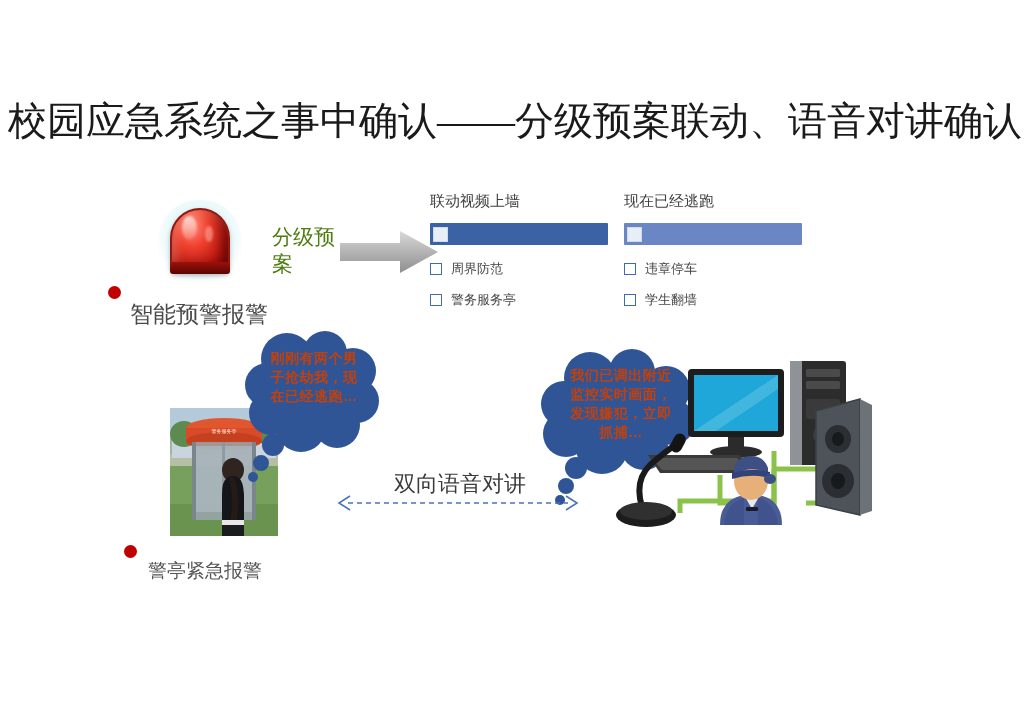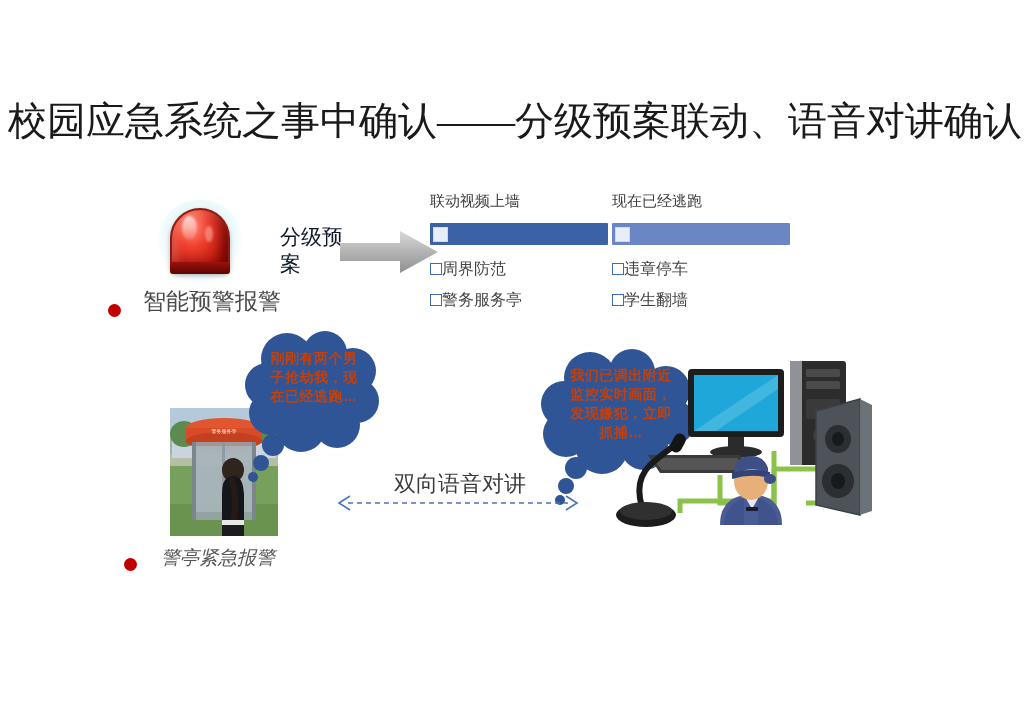--- a/index.html
+++ b/index.html
@@ -80,22 +80,23 @@
     left: 12px; top: 62px;
     width: 60px; height: 12px;
     border-radius: 3px;
     background: linear-gradient(180deg, #9c1109, #5a0502);
   }
 
   
   .bullet-row {
     position: absolute;
     display: flex;
-    align-items: flex-end;
+    align-items: flex-start;
     white-space: nowrap;
+    flex-direction: column;
   }
   .bullet-dot {
     width: 13px;
     height: 13px;
     border-radius: 50%;
     background: #c00000;
     flex: 0 0 auto;
   }
   .bullet-label {
     font-family: "Liberation Serif", "DejaVu Serif", serif;
@@ -105,55 +106,54 @@
     left: 108px;
     top: 286px;
   }
   #bullet-smart .bullet-label {
     margin-left: 22px;
     font-size: 23px;
   }
   #bullet-booth {
     left: 124px;
     top: 545px;
-    font-style: italic;
   }
   #bullet-booth .bullet-label {
     margin-left: 24px;
     font-size: 19px;
     color: #555555;
   }
 
   
   .plan-label {
     position: absolute;
-    left: 280px;
+    left: 272px;
     top: 224px;
     width: 66px;
     font-family: "Liberation Serif", "DejaVu Serif", serif;
     font-size: 21px;
     line-height: 27px;
-    color: #0f172a;
+    color: #4d7c0f;
   }
   .plan-arrow {
     position: absolute;
     left: 340px;
     top: 231px;
     width: 98px;
     height: 42px;
   }
 
   
   .response-panel {
     position: absolute;
     left: 430px;
     top: 192px;
     width: 574px;
     display: flex;
-    gap: 4px;
+    gap: 16px;
   }
   .resp-col {
     width: 178px;
     flex: 0 0 auto;
   }
   .resp-head {
     font-family: "Liberation Serif", "DejaVu Serif", serif;
     font-size: 15px;
     color: #3d3d3d;
     height: 22px;
@@ -186,22 +186,23 @@
   }
   .cbox {
     width: 12px;
     height: 12px;
     border: 1.4px solid #3f6bb5;
     background: #ffffff;
     box-sizing: border-box;
     flex: 0 0 auto;
   }
   .resp-item-label {
-    font-family: "Liberation Serif", "DejaVu Serif", serif;
-    font-size: 16px;
+    margin-left: 9px;
+    font-family: "Liberation Serif", "DejaVu Serif", serif;
+    font-size: 13px;
     color: #454545;
     white-space: nowrap;
   }
 
   
   .booth-photo {
     position: absolute;
     left: 170px;
     top: 408px;
     width: 108px;

